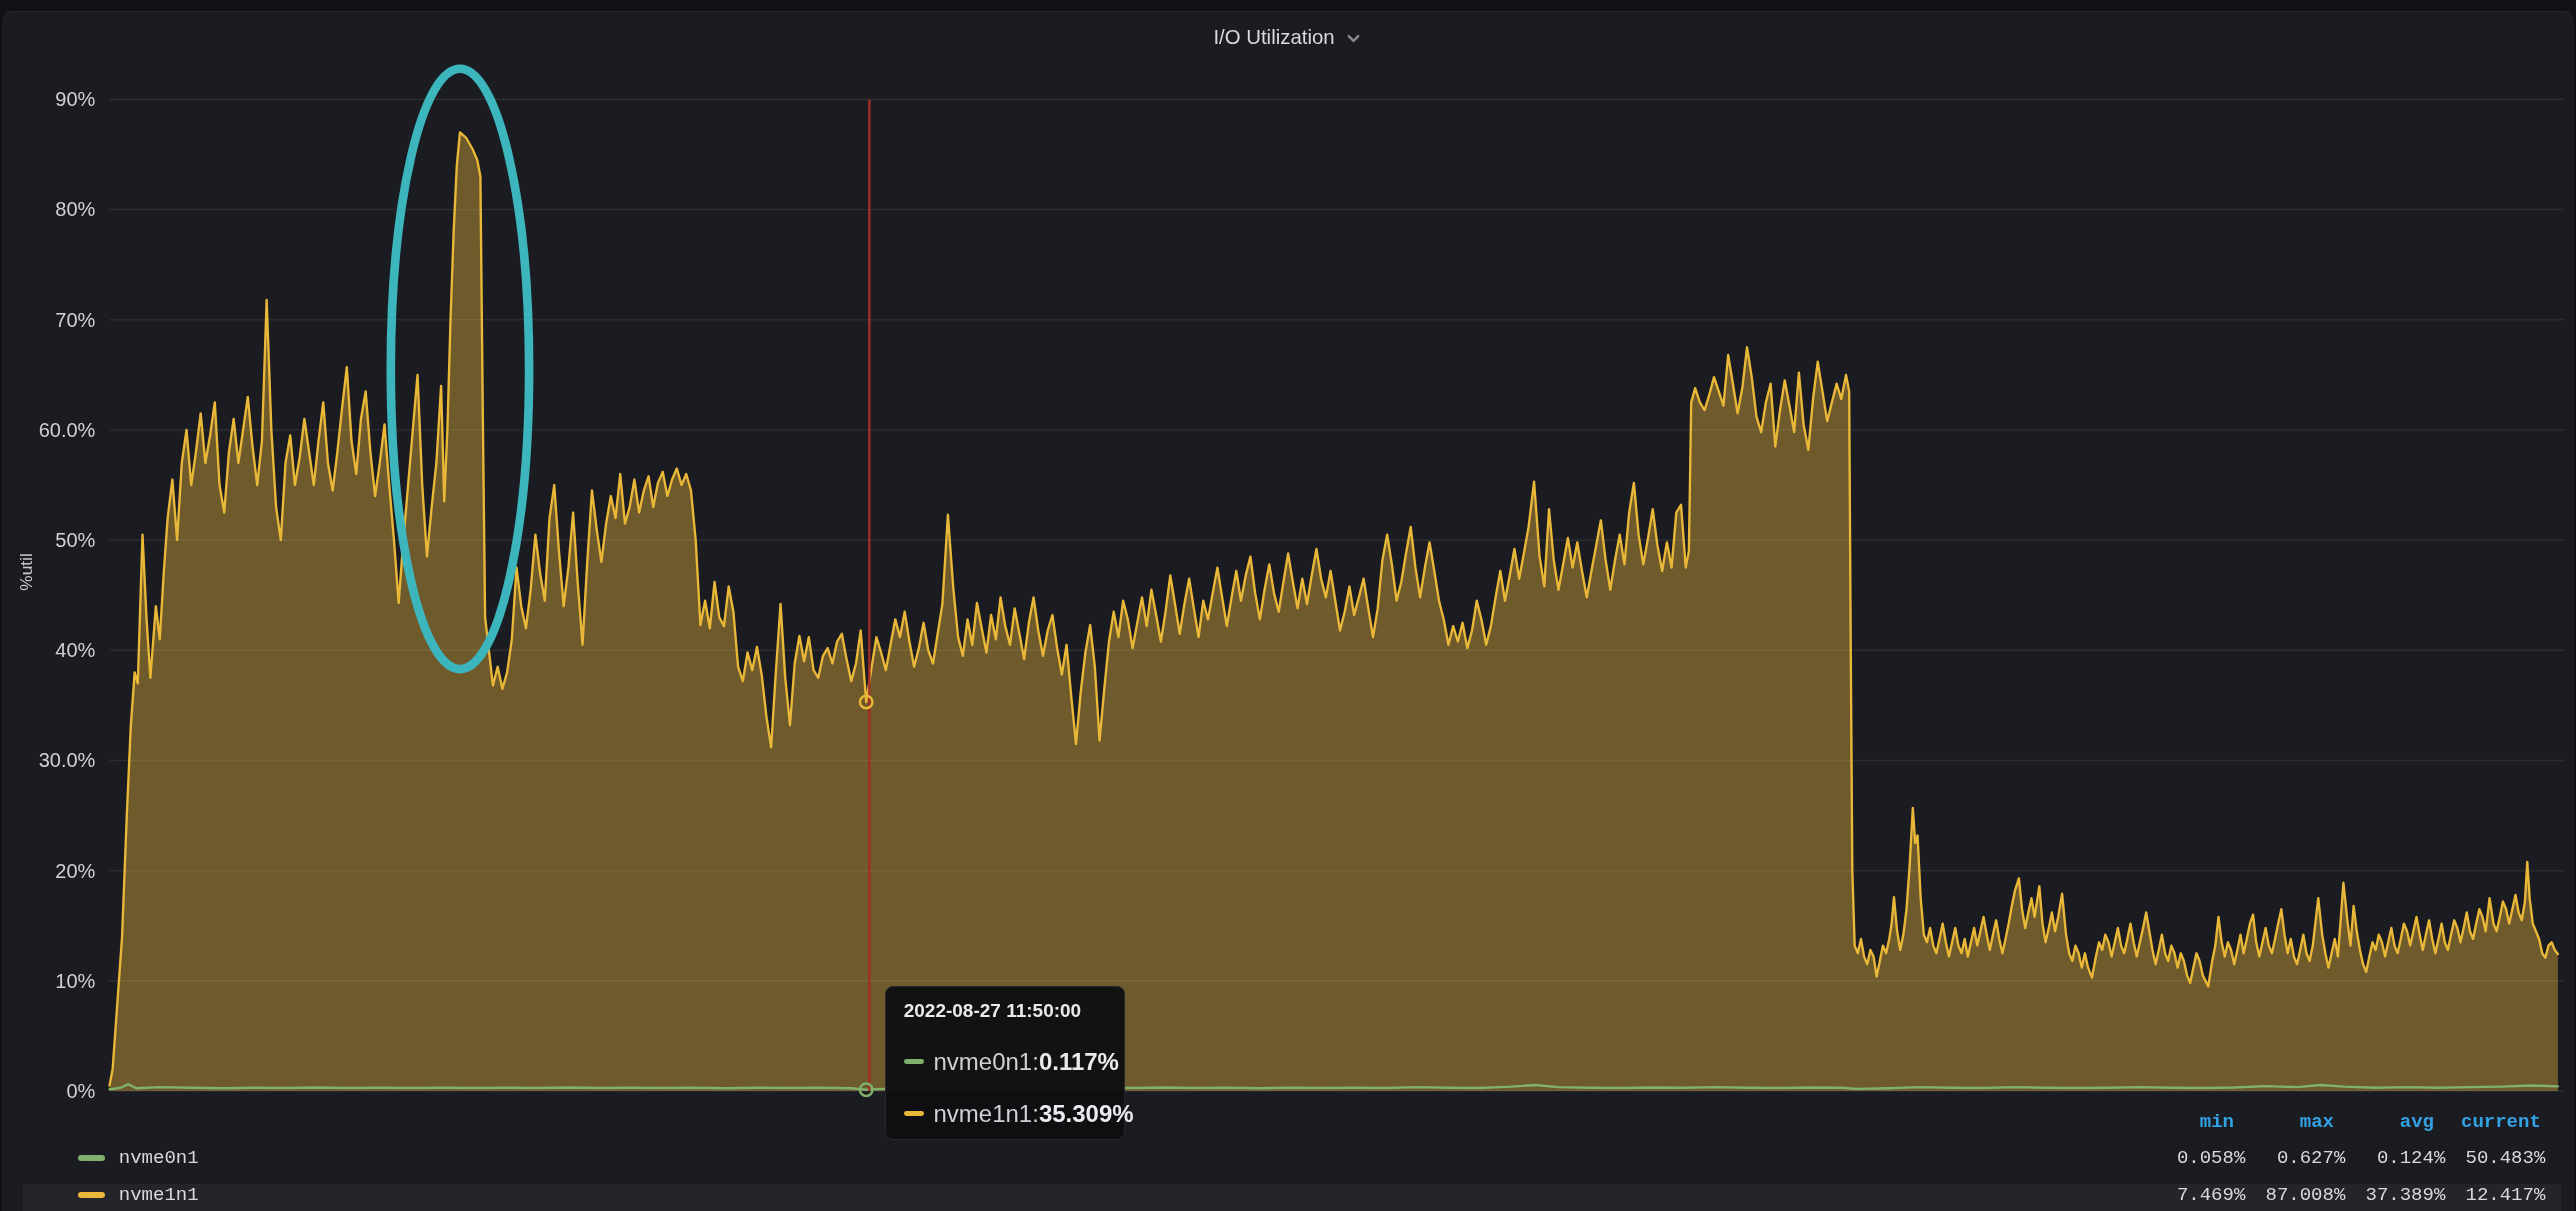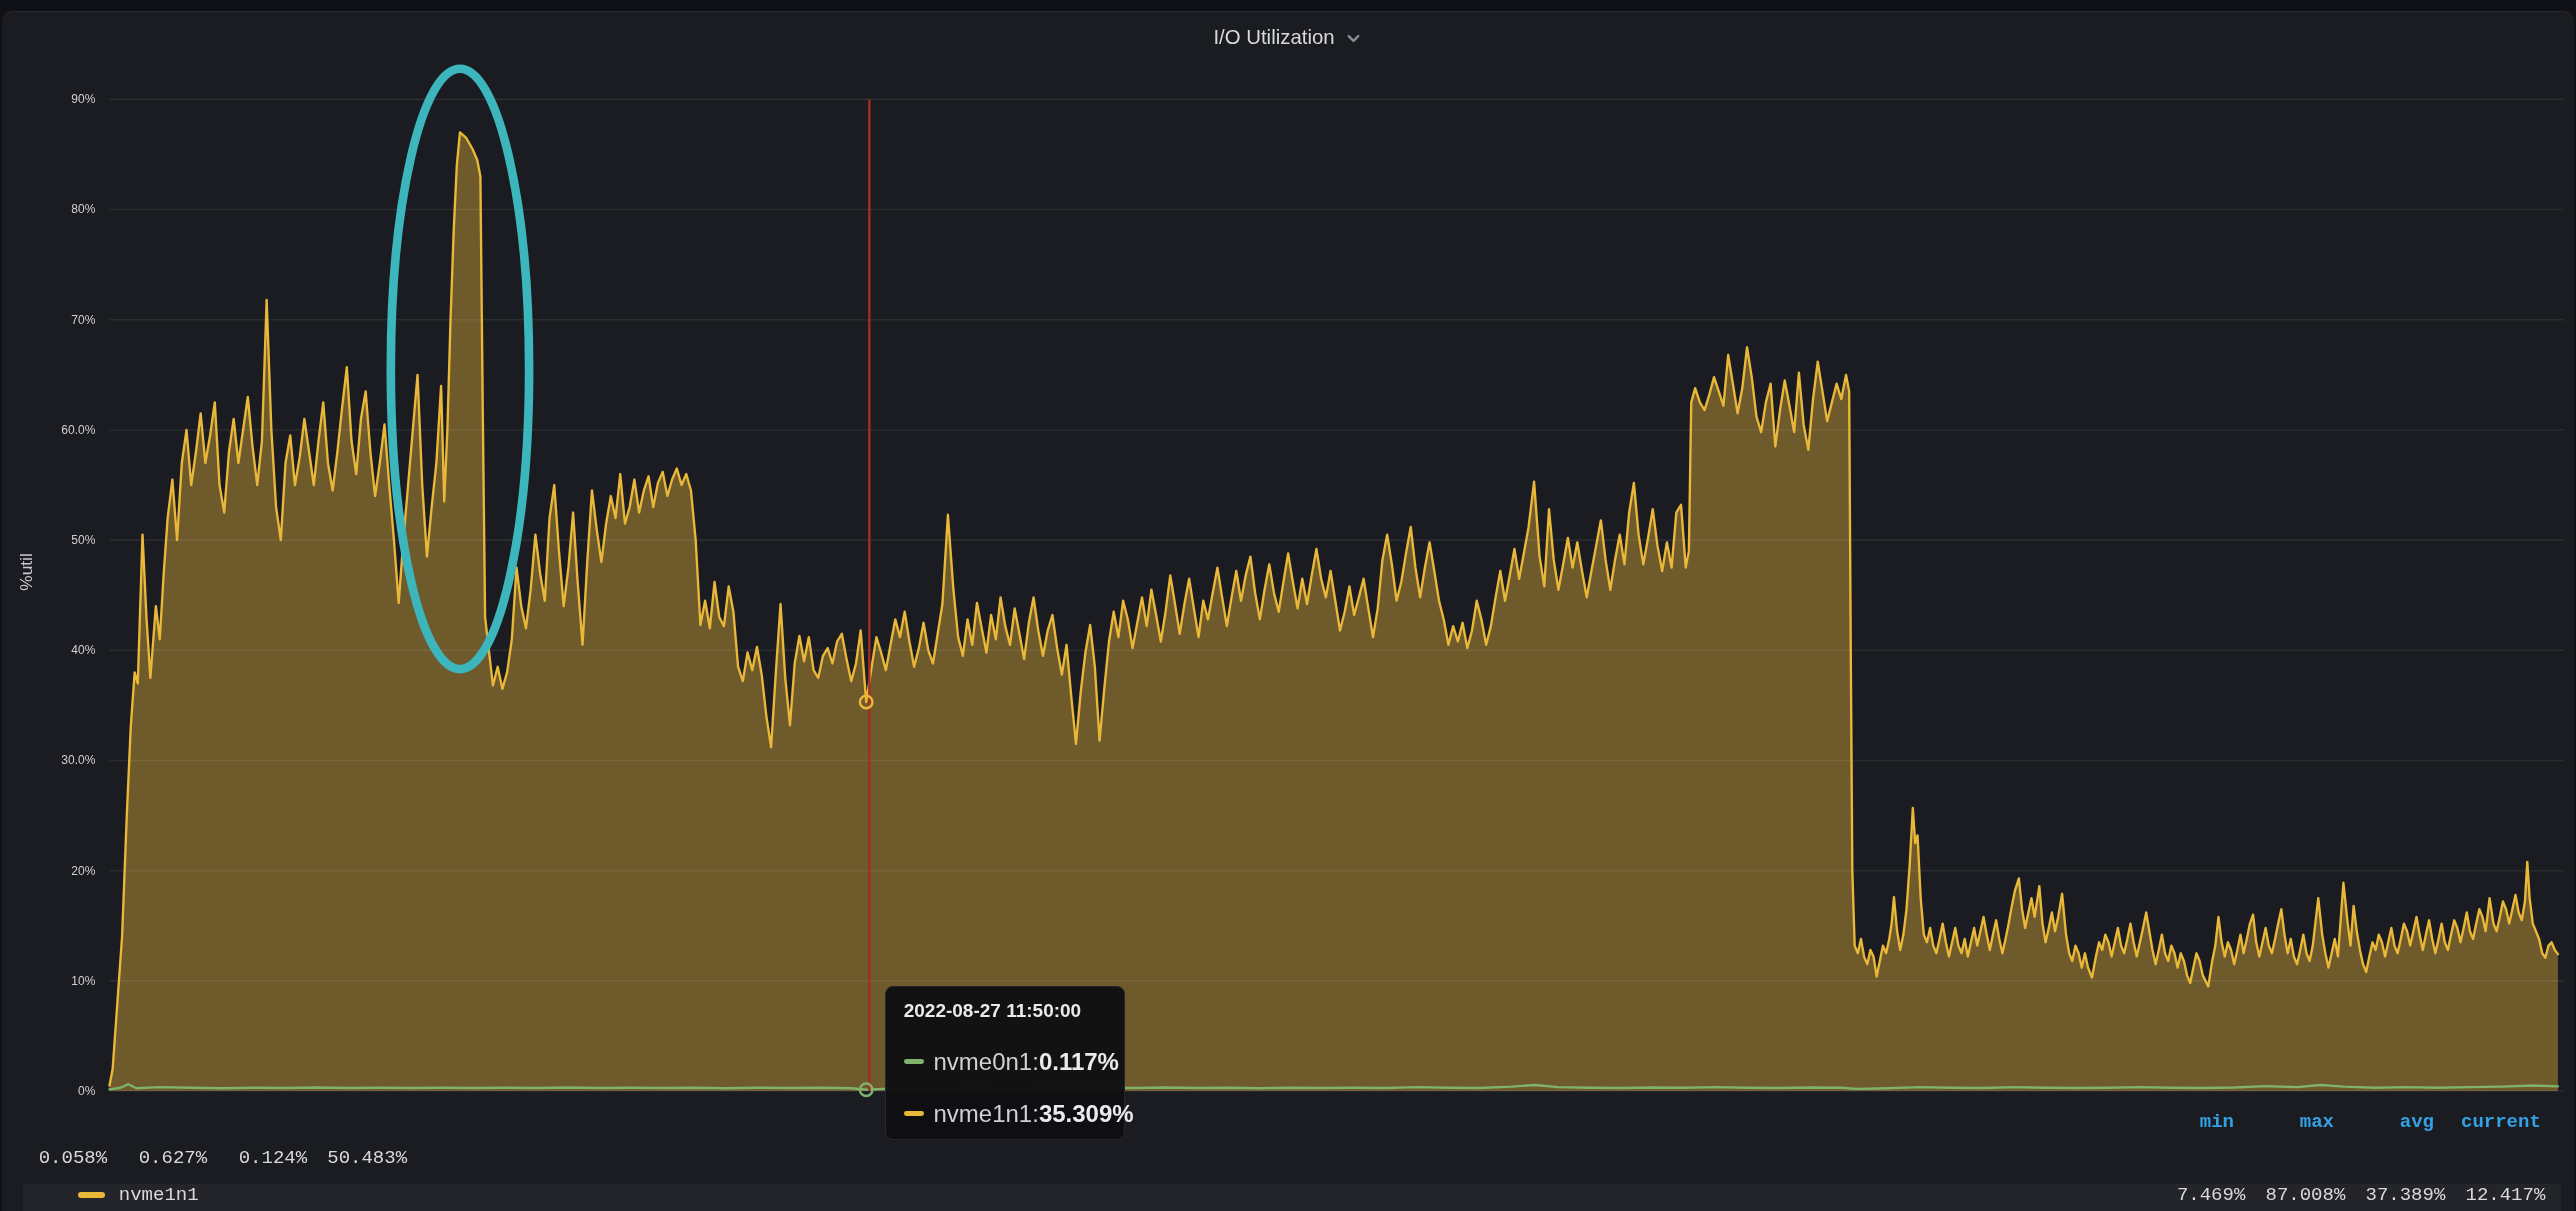--- a/index.html
+++ b/index.html
@@ -20,21 +20,21 @@
     color:#d8d9da;font-size:20.4px;font-weight:500;cursor:pointer;
   }
   .chevron{width:19px;height:19px;margin-top:3.1px;}
   .y-axis-label{
     position:absolute;left:23.6px;top:560px;
     transform:translate(-50%,-50%) rotate(-90deg);
     color:#c7c8cd;font-size:17.3px;white-space:nowrap;
   }
   .ytick{
     position:absolute;left:0;width:93px;height:22px;line-height:22px;
-    text-align:right;color:#d0d1d6;font-size:12px;
+    text-align:right;color:#d0d1d6;font-size:20px;
   }
   #chart-svg{position:absolute;left:0;top:0;pointer-events:auto;}
   
   .tooltip{
     position:absolute;left:883px;top:974px;width:240px;box-sizing:border-box;
     background:rgba(16,16,18,0.97);border:0.8px solid #26272c;border-radius:7.9px;
     padding:12.6px 17.3px 11px 17.3px;color:#cfd0d4;z-index:5;
   }
   .tt-title{font-size:19px;font-weight:700;color:#eaeaee;white-space:nowrap;margin-bottom:26px;}
   .tt-row{display:flex;align-items:center;font-size:24px;height:28px;white-space:nowrap;margin-top:24px;}
@@ -116,20 +116,24 @@
 
   <div class="legend-row legend-header">
     <span class="lg-series"></span>
     <span class="lg-cell">min</span>
     <span class="lg-cell">max</span>
     <span class="lg-cell">avg</span>
     <span class="lg-cell">current</span>
   </div>
 
   <div class="legend-row legend-r0">
+    <span class="lg-series">
+      <span class="lg-swatch" style="background:#7EB26D"></span>
+      <span>nvme0n1</span>
+    </span>
     <span class="lg-cell">0.058%</span>
     <span class="lg-cell">0.627%</span>
     <span class="lg-cell">0.124%</span>
     <span class="lg-cell">50.483%</span>
   </div>
 
   <div class="legend-row legend-r1">
     <span class="lg-series">
       <span class="lg-swatch" style="background:#EAB839"></span>
       <span>nvme1n1</span>

